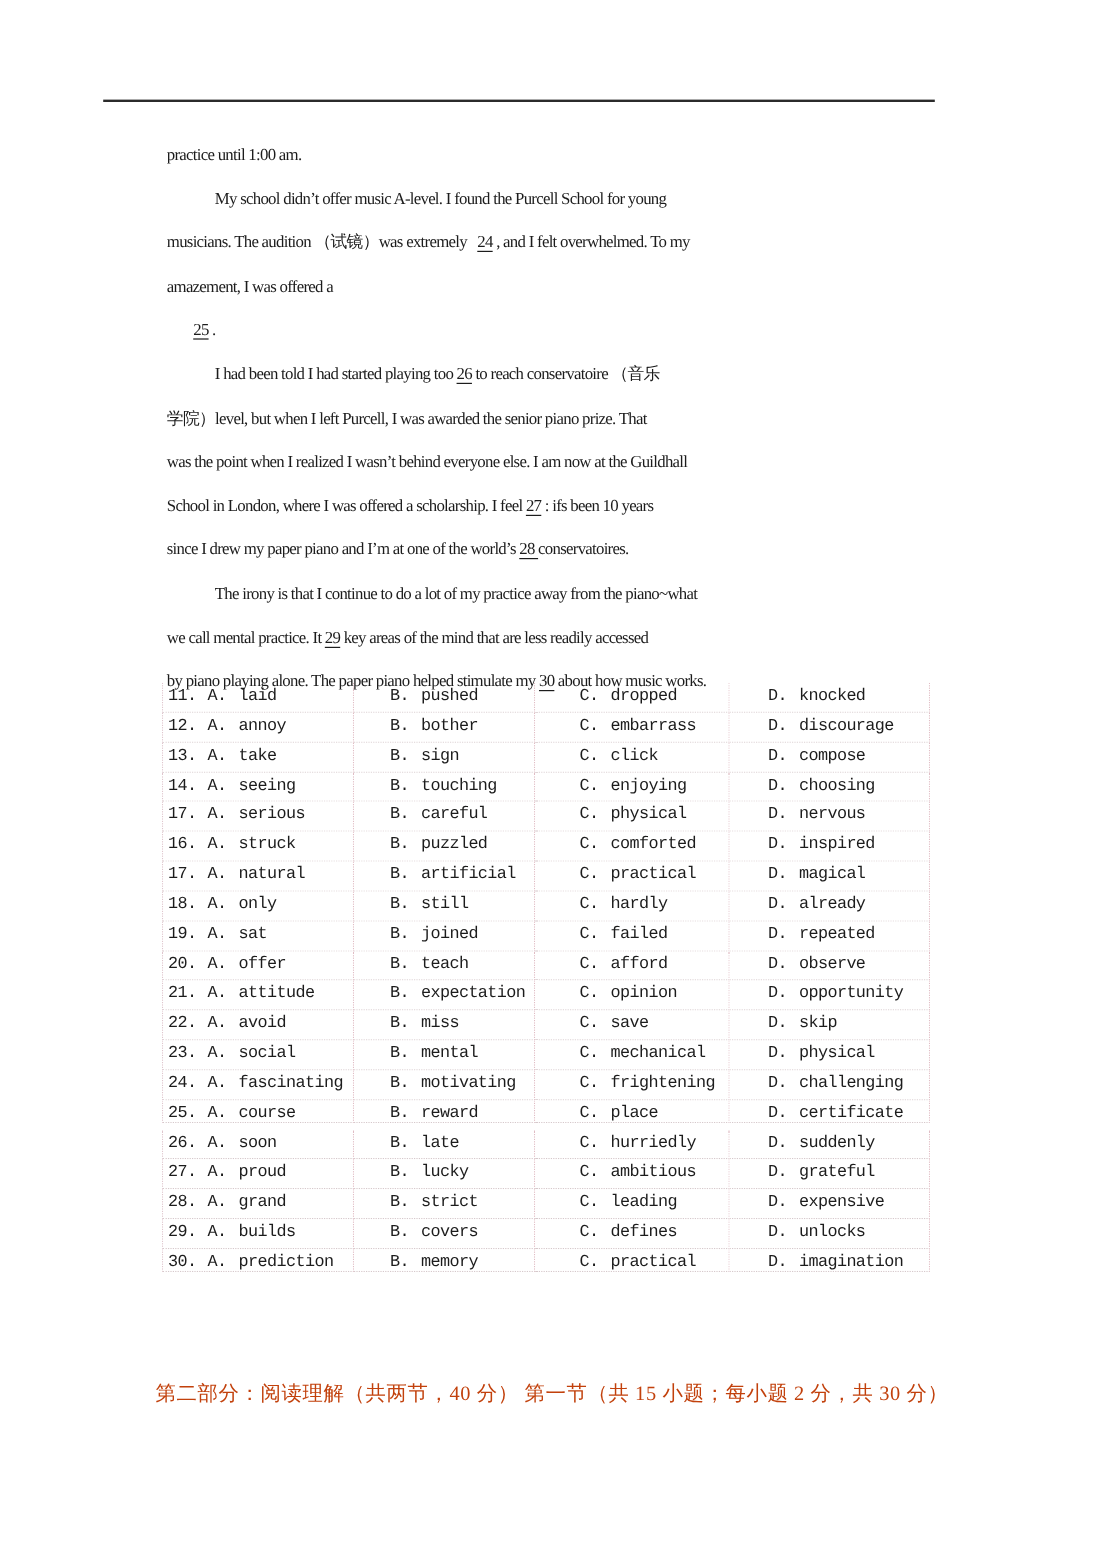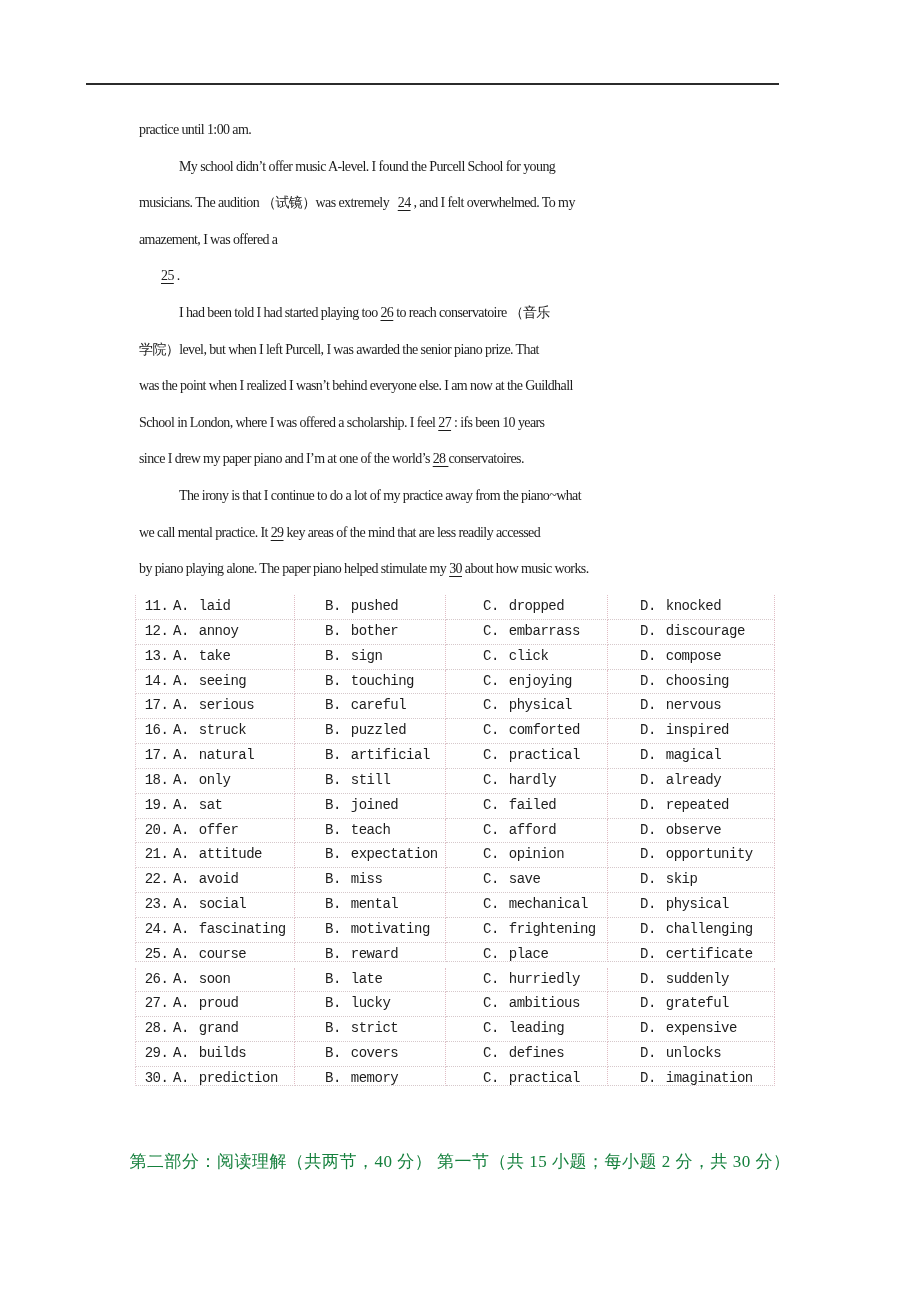--- a/index.html
+++ b/index.html
@@ -3,34 +3,34 @@
 <meta charset="utf-8">
 <style>
   html,body{margin:0;padding:0;background:#ffffff;}
   body{width:920px;height:1302px;position:relative;overflow:hidden;
        font-family:"Liberation Mono","DejaVu Sans Mono",monospace;color:#1c1c1c;}
   .hrule{position:absolute;top:83px;left:86px;width:693px;height:2px;background:#2b2b2b;}
   .passage{position:absolute;top:112px;left:139px;width:690px;
            font-size:14px;letter-spacing:-0.6px;line-height:36.6px;white-space:pre;}
   .pline{white-space:pre;font-family:Liberation Serif, serif;}
   .blank{text-decoration:underline;text-underline-offset:3px;}
-  .optable{position:absolute;top:595px;left:135px;width:648px;
-           font-size:14px;letter-spacing:-0.5px;text-align:center;}
+  .optable{position:absolute;top:569px;left:135px;width:648px;
+           font-size:14px;letter-spacing:-0.5px;}
   .orow{display:flex;height:24.85px;line-height:23px;}
   .orow.clipped{height:19px;margin-bottom:5.8px;overflow:hidden;}
   .ocell{box-sizing:border-box;display:flex;white-space:pre;
          border-right:1px dotted #e0bcc4;border-bottom:1px dotted #d6c8cb;}
   .ca{width:160px;padding-left:4px;border-left:1px dotted #dfc5cd;}
   .cb{width:151px;padding-left:30px;}
   .cc{width:162px;padding-left:37px;}
   .cd{width:167px;padding-left:32px;border-right:1px dotted #e0bcc4;}
   .qnum{display:inline-block;width:33px;}
   .olabel{margin-right:10px;}
   .footer{position:absolute;top:1150px;left:0;width:920px;text-align:center;
-          font-size:17px;letter-spacing:0.5px;color:#15803d;
+          font-size:17px;letter-spacing:0.5px;color:#c2410c;
           font-family:"Liberation Serif","DejaVu Serif",serif;}
 </style>
 </head>
 <body>
 
 <div class="hrule"></div>
 
 <div class="passage"><div class="pline"><span>practice until 1:00 am.</span></div><div class="pline" style="padding-left: 40px;"><span>My school didn’t offer music A-level. I found the Purcell School for young</span></div><div class="pline"><span>musicians. The audition （试镜）was extremely   </span><span class="blank">24</span><span> , and I felt overwhelmed. To my</span></div><div class="pline"><span>amazement, I was offered a</span></div><div class="pline" style="padding-left: 22px;"><span class="blank">25</span><span> .</span></div><div class="pline" style="padding-left: 40px;"><span>I had been told I had started playing too </span><span class="blank">26</span><span> to reach conservatoire （音乐</span></div><div class="pline"><span>学院）level, but when I left Purcell, I was awarded the senior piano prize. That</span></div><div class="pline"><span>was the point when I realized I wasn’t behind everyone else. I am now at the Guildhall</span></div><div class="pline"><span>School in London, where I was offered a scholarship. I feel </span><span class="blank">27</span><span> : ifs been 10 years</span></div><div class="pline"><span>since I drew my paper piano and I’m at one of the world’s </span><span class="blank">28 </span><span>conservatoires.</span></div><div class="pline" style="padding-left: 40px;"><span>The irony is that I continue to do a lot of my practice away from the piano~what</span></div><div class="pline"><span>we call mental practice. It </span><span class="blank">29</span><span> key areas of the mind that are less readily accessed</span></div><div class="pline"><span>by piano playing alone. The paper piano helped stimulate my </span><span class="blank">30</span><span> about how music works.</span></div></div>
 
 <div class="optable">

